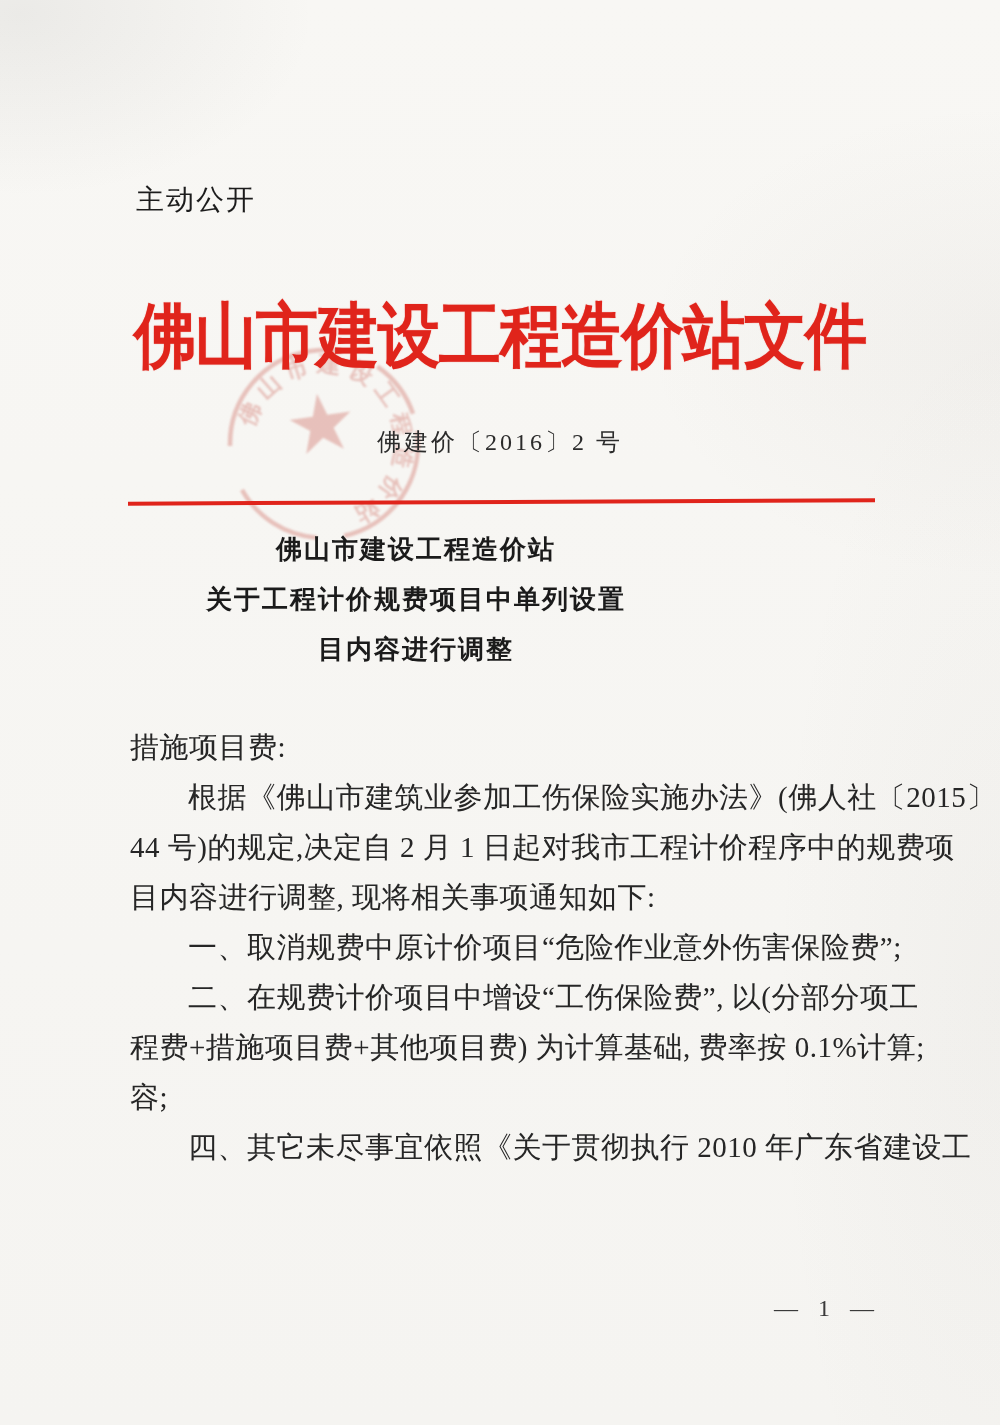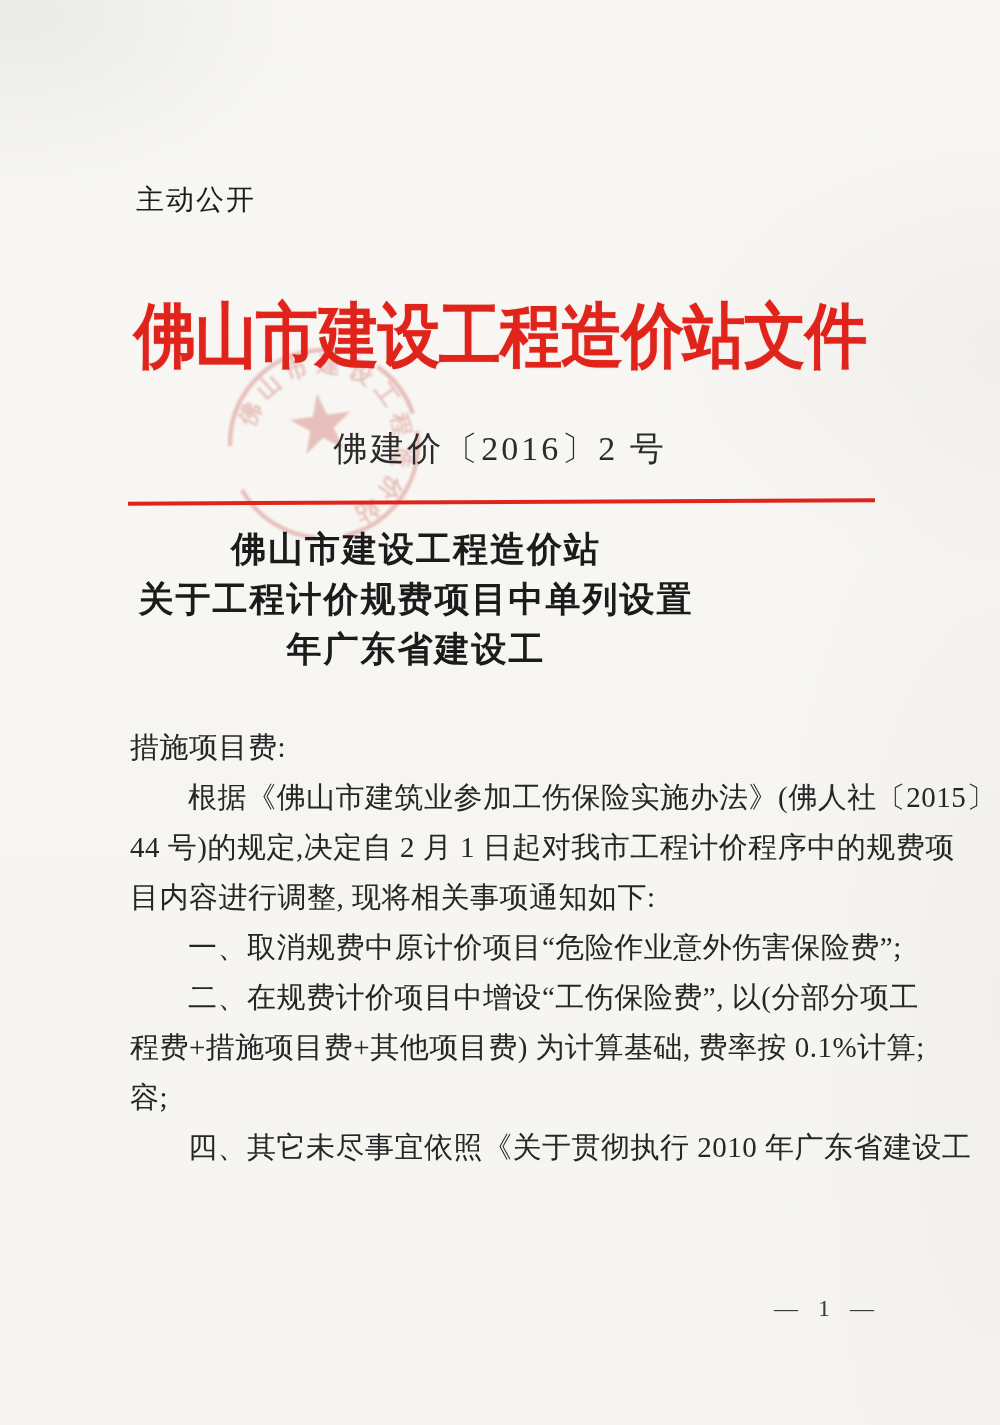--- a/index.html
+++ b/index.html
@@ -45,33 +45,33 @@
     position:absolute;left:218px;top:338px;width:212px;height:212px;
     z-index:1;opacity:0.62;filter:blur(1.1px);
   }
   .seal .ring{fill:none;stroke:var(--seal);stroke-width:4.5;}
   .seal .ringtext{fill:var(--seal);font-size:23px;letter-spacing:7px;
     font-family:"Liberation Serif","DejaVu Serif",serif;font-weight:700;}
   .seal .star{fill:var(--seal);font-size:80px;
     font-family:"DejaVu Sans","Liberation Sans",sans-serif;}
   .doc-number{
     position:absolute;left:0;top:426px;width:1000px;
-    text-align:center;font-size:34px;color:#2b2b2b;letter-spacing:3px;
+    text-align:center;font-size:24px;color:#2b2b2b;letter-spacing:3px;
     z-index:2;
   }
   .red-line{
     position:absolute;left:128px;top:500px;width:747px;height:4px;
     background:var(--red);transform:rotate(-0.25deg);
     z-index:2;
   }
   .notice-title{
     position:absolute;left:0;top:524px;width:832px;
     text-align:center;
     font-family:"Liberation Sans","DejaVu Sans",sans-serif;
-    font-size:35px;font-weight:700;color:#1b1b1b;
+    font-size:26px;font-weight:700;color:#1b1b1b;
     line-height:50px;letter-spacing:2px;
     z-index:2;
   }
   .body-text{
     position:absolute;left:130px;top:722px;width:748px;
     font-size:29px;line-height:50px;color:var(--ink);
     letter-spacing:0.5px;white-space:nowrap;
     z-index:2;
   }
   .body-text .indent{text-indent:58px;}
@@ -103,21 +103,21 @@
 
   <div class="org-title">佛山市建设工程造价站文件</div>
 
   <div class="doc-number">佛建价〔2016〕2 号</div>
 
   <div class="red-line"></div>
 
   <div class="notice-title">
       <div class="title-line">佛山市建设工程造价站</div>
       <div class="title-line">关于工程计价规费项目中单列设置</div>
-      <div class="title-line">年广东省建设工</div>
+      <div class="title-line">目内容进行调整</div>
     </div>
 
   <div class="body-text">
       <div class="body-line">措施项目费:</div>
       <div class="body-line indent">根据《佛山市建筑业参加工伤保险实施办法》(佛人社〔2015〕</div>
       <div class="body-line">44 号)的规定,决定自 2 月 1 日起对我市工程计价程序中的规费项</div>
       <div class="body-line">目内容进行调整, 现将相关事项通知如下:</div>
       <div class="body-line indent">一、取消规费中原计价项目“危险作业意外伤害保险费”;</div>
       <div class="body-line indent">二、在规费计价项目中增设“工伤保险费”, 以(分部分项工</div>
       <div class="body-line">程费+措施项目费+其他项目费) 为计算基础, 费率按 0.1%计算;</div>

